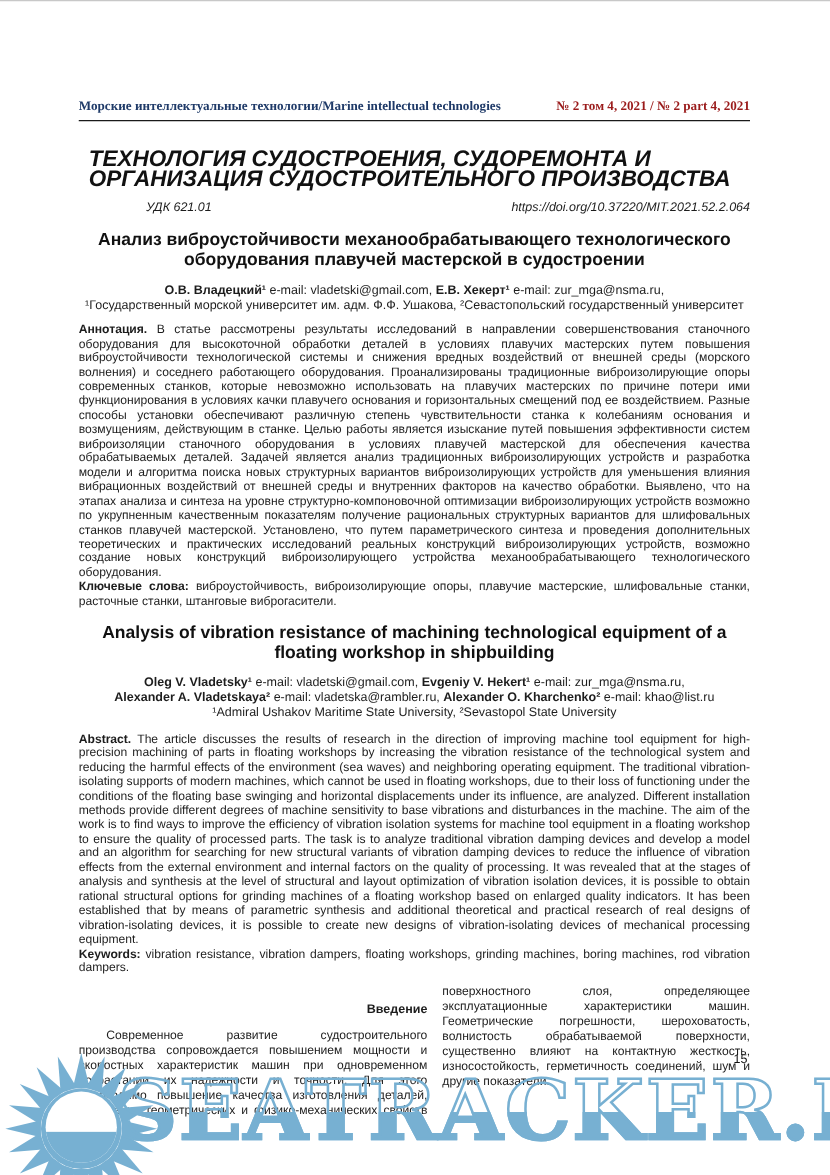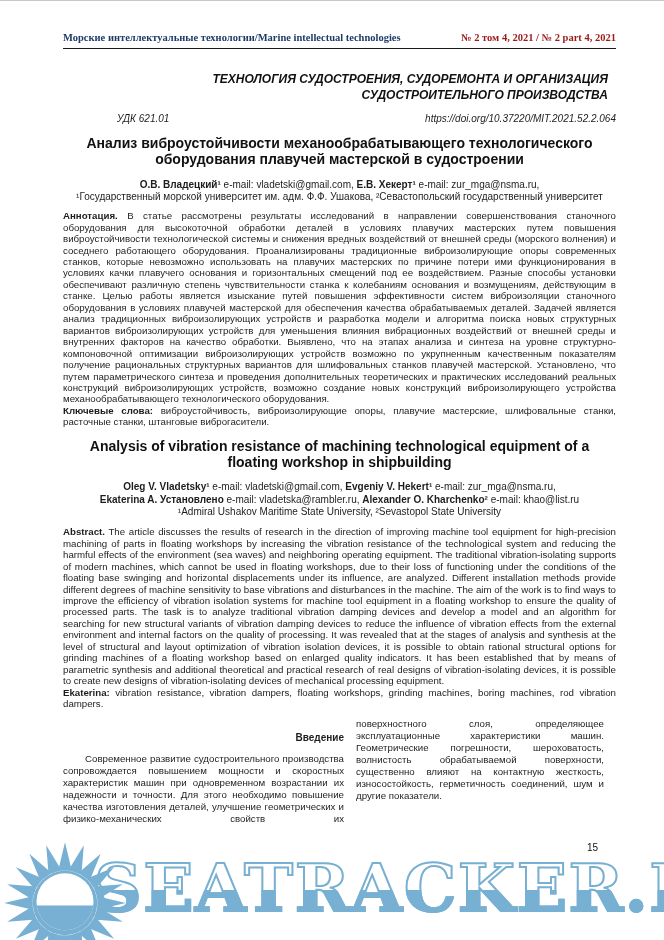--- a/index.html
+++ b/index.html
@@ -1,30 +1,30 @@
 <!DOCTYPE html>
 <html><head>
 <meta charset="utf-8">
 <style>
   html,body { margin:0; padding:0; background:#ffffff; }
   .page {
     position:relative; width:664px; height:940px; background:#ffffff;
     font-family:"Liberation Sans", sans-serif; color:#1d1d1d;
     overflow:hidden; border-top:1px solid #c8c8c8; box-sizing:border-box;
   }
-  .content { padding:30px 48px 0 63px; }
+  .content { padding:30px 64px 0 63px;margin-top:48px; }
 
   
   .jheader { display:flex; justify-content:space-between; align-items:baseline;
     font-family:"Liberation Serif", serif; font-weight:700; font-size:10.5px; line-height:13px; }
   .jtitle { color:#1f3a68; }
   .jissue { color:#9a1b1b; white-space:nowrap; }
   .rule { border-top:1.6px solid #1a1a1a; margin-top:4px; }
 
-  .section-heading { margin:23px 8px 0; text-align:right; font-size:12px;
+  .section-heading { margin:23px 8px 0; text-align:left; font-size:18px;
     font-weight:700; font-style:italic; line-height:15.5px; color:#111; }
 
   .udc-row { display:flex; justify-content:space-between; margin-top:10px;
     font-size:10px; font-weight:400; font-style:italic; padding-left:54px; }
 
   .art-title { margin-top:11px; text-align:center; font-size:14px; font-weight:700; line-height:16px; color:#111; }
   .authors-block { margin-top:4px; text-align:center; font-size:10px; line-height:12.3px; }
   .authors-line { white-space:nowrap; }
   .b { font-weight:700; }
   .affiliation { text-align:center; font-size:10px; line-height:12.3px; }
@@ -87,26 +87,26 @@
       <div class="abstract">
         <p><span class="lead">Аннотация.</span><span> В статье рассмотрены результаты исследований в направлении совершенствования станочного оборудования для высокоточной обработки деталей в условиях плавучих мастерских путем повышения виброустойчивости технологической системы и снижения вредных воздействий от внешней среды (морского волнения) и соседнего работающего оборудования. Проанализированы традиционные виброизолирующие опоры современных станков, которые невозможно использовать на плавучих мастерских по причине потери ими функционирования в условиях качки плавучего основания и горизонтальных смещений под ее воздействием. Разные способы установки обеспечивают различную степень чувствительности станка к колебаниям основания и возмущениям, действующим в станке. Целью работы является изыскание путей повышения эффективности систем виброизоляции станочного оборудования в условиях плавучей мастерской для обеспечения качества обрабатываемых деталей. Задачей является анализ традиционных виброизолирующих устройств и разработка модели и алгоритма поиска новых структурных вариантов виброизолирующих устройств для уменьшения влияния вибрационных воздействий от внешней среды и внутренних факторов на качество обработки. Выявлено, что на этапах анализа и синтеза на уровне структурно-компоновочной оптимизации виброизолирующих устройств возможно по укрупненным качественным показателям получение рациональных структурных вариантов для шлифовальных станков плавучей мастерской. Установлено, что путем параметрического синтеза и проведения дополнительных теоретических и практических исследований реальных конструкций виброизолирующих устройств, возможно создание новых конструкций виброизолирующего устройства механообрабатывающего технологического оборудования.</span></p>
         <p><span class="lead">Ключевые слова:</span><span> виброустойчивость, виброизолирующие опоры, плавучие мастерские, шлифовальные станки, расточные станки, штанговые виброгасители.</span></p>
       </div>
     </div>
 
     <div class="en-block">
       <h2 class="art-title">Analysis of vibration resistance of machining technological equipment of a floating workshop in shipbuilding</h2>
       <div class="authors-block">
         <div class="authors-line"><span class="b">Oleg V. Vladetsky¹</span><span> e-mail: vladetski@gmail.com, </span><span class="b">Evgeniy V. Hekert¹</span><span> e-mail: zur_mga@nsma.ru,</span></div>
-        <div class="authors-line"><span class="b">Ekaterina A. Установлено</span><span> e-mail: vladetska@rambler.ru, </span><span class="b">Alexander O. Kharchenko²</span><span> e-mail: khao@list.ru</span></div>
+        <div class="authors-line"><span class="b">Alexander A. Vladetskaya²</span><span> e-mail: vladetska@rambler.ru, </span><span class="b">Alexander O. Kharchenko²</span><span> e-mail: khao@list.ru</span></div>
       </div>
       <div class="affiliation">¹Admiral Ushakov Maritime State University, ²Sevastopol State University</div>
       <div class="abstract en-abstract">
         <p><span class="lead">Abstract.</span><span> The article discusses the results of research in the direction of improving machine tool equipment for high-precision machining of parts in floating workshops by increasing the vibration resistance of the technological system and reducing the harmful effects of the environment (sea waves) and neighboring operating equipment. The traditional vibration-isolating supports of modern machines, which cannot be used in floating workshops, due to their loss of functioning under the conditions of the floating base swinging and horizontal displacements under its influence, are analyzed. Different installation methods provide different degrees of machine sensitivity to base vibrations and disturbances in the machine. The aim of the work is to find ways to improve the efficiency of vibration isolation systems for machine tool equipment in a floating workshop to ensure the quality of processed parts. The task is to analyze traditional vibration damping devices and develop a model and an algorithm for searching for new structural variants of vibration damping devices to reduce the influence of vibration effects from the external environment and internal factors on the quality of processing. It was revealed that at the stages of analysis and synthesis at the level of structural and layout optimization of vibration isolation devices, it is possible to obtain rational structural options for grinding machines of a floating workshop based on enlarged quality indicators. It has been established that by means of parametric synthesis and additional theoretical and practical research of real designs of vibration-isolating devices, it is possible to create new designs of vibration-isolating devices of mechanical processing equipment.</span></p>
-        <p><span class="lead">Ekaterina:</span><span> vibration resistance, vibration dampers, floating workshops, grinding machines, boring machines, rod vibration dampers.</span></p>
+        <p><span class="lead">Keywords:</span><span> vibration resistance, vibration dampers, floating workshops, grinding machines, boring machines, rod vibration dampers.</span></p>
       </div>
     </div>
 
     <div class="columns">
       <div class="col-left">
         <div class="intro-heading">Введение</div>
         <p class="col-p indent jlast">Современное развитие судостроительного производства сопровождается повышением мощности и скоростных характеристик машин при одновременном возрастании их надежности и точности. Для этого необходимо повышение качества изготовления деталей, улучшение геометрических и физико-механических свойств их</p>
       </div>
       <div class="col-right">
         <p class="col-p">поверхностного слоя, определяющее эксплуатационные характеристики машин. Геометрические погрешности, шероховатость, волнистость обрабатываемой поверхности, существенно влияют на контактную жесткость, износостойкость, герметичность соединений, шум и другие показатели.</p>

